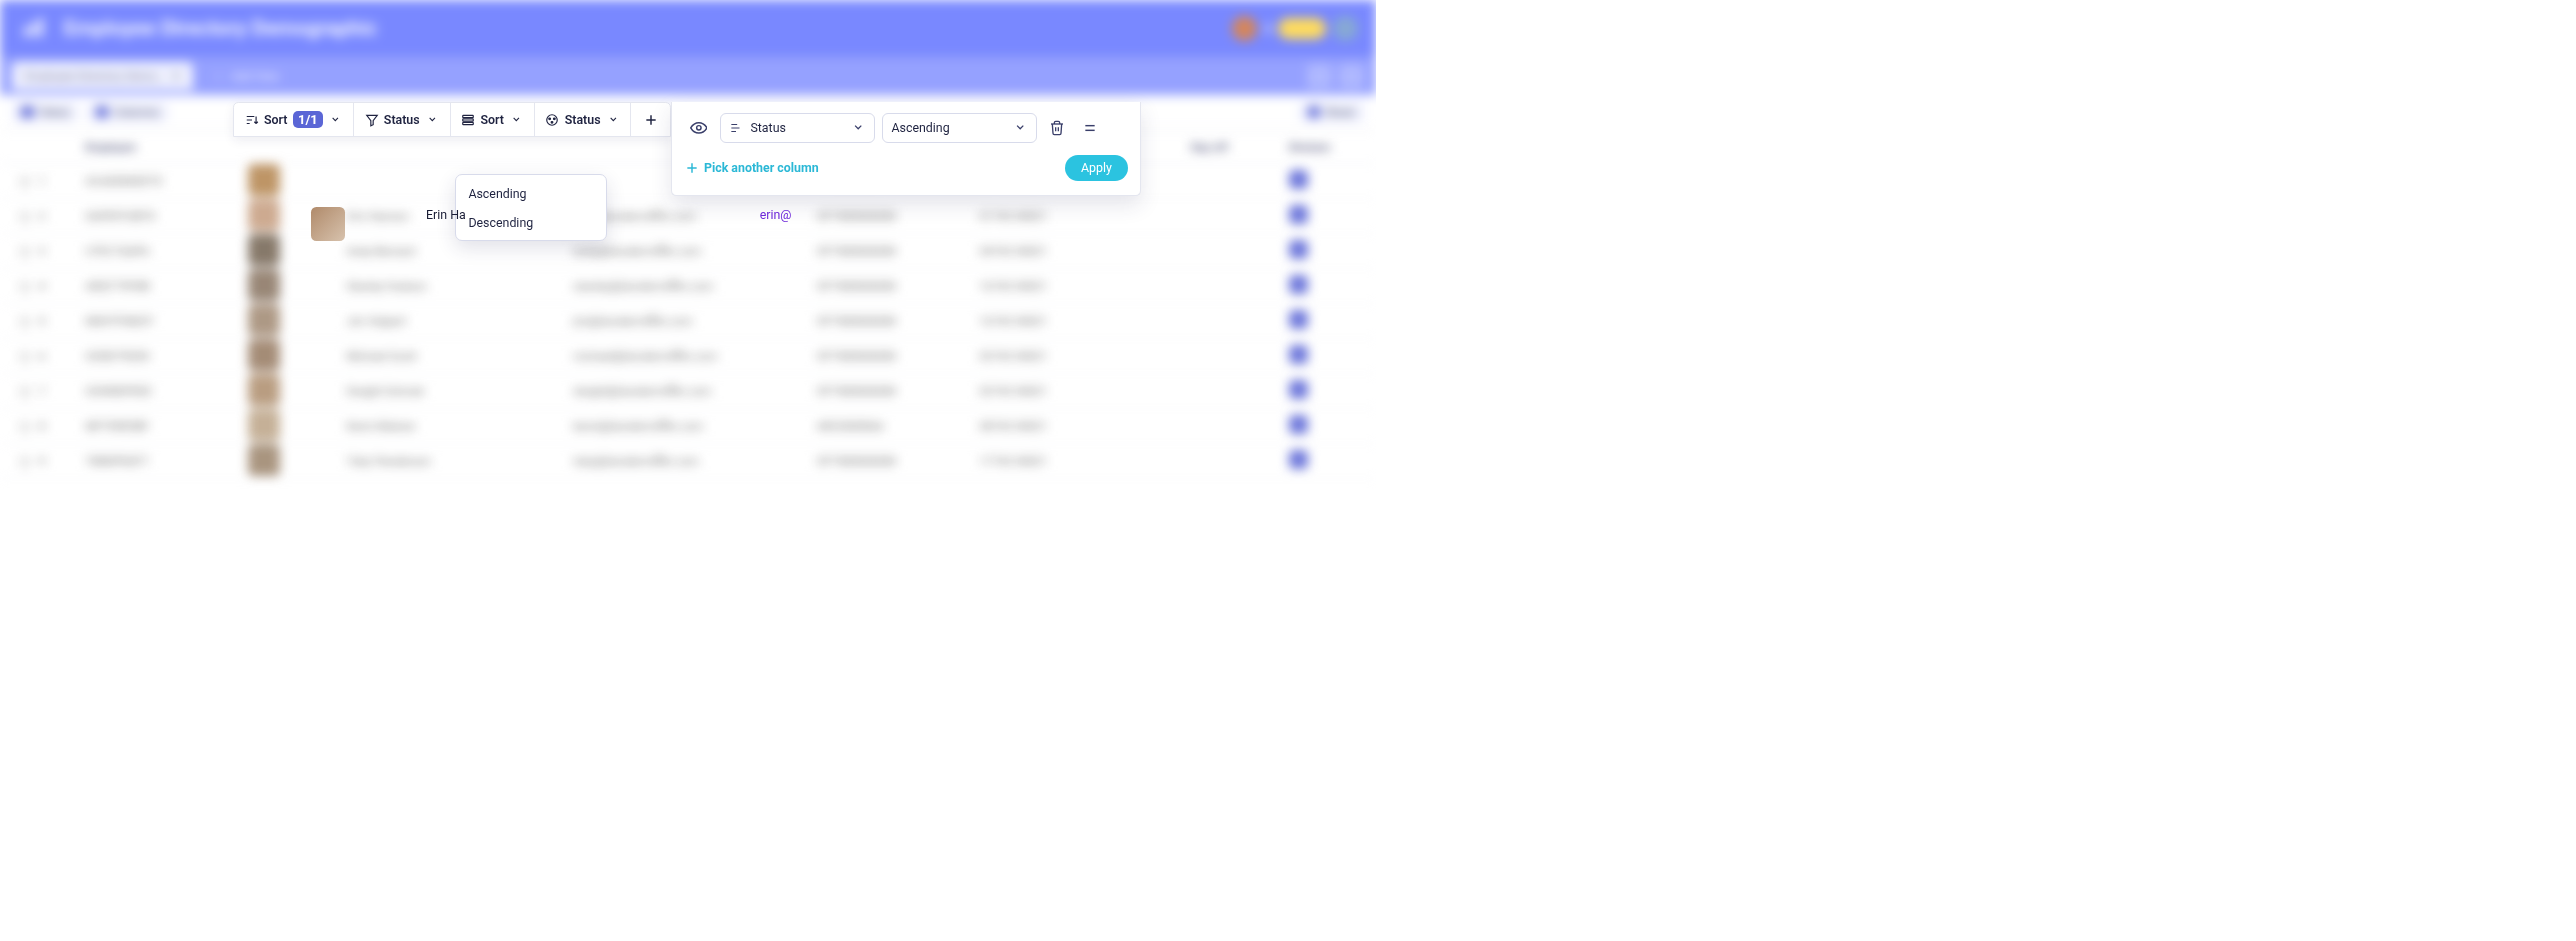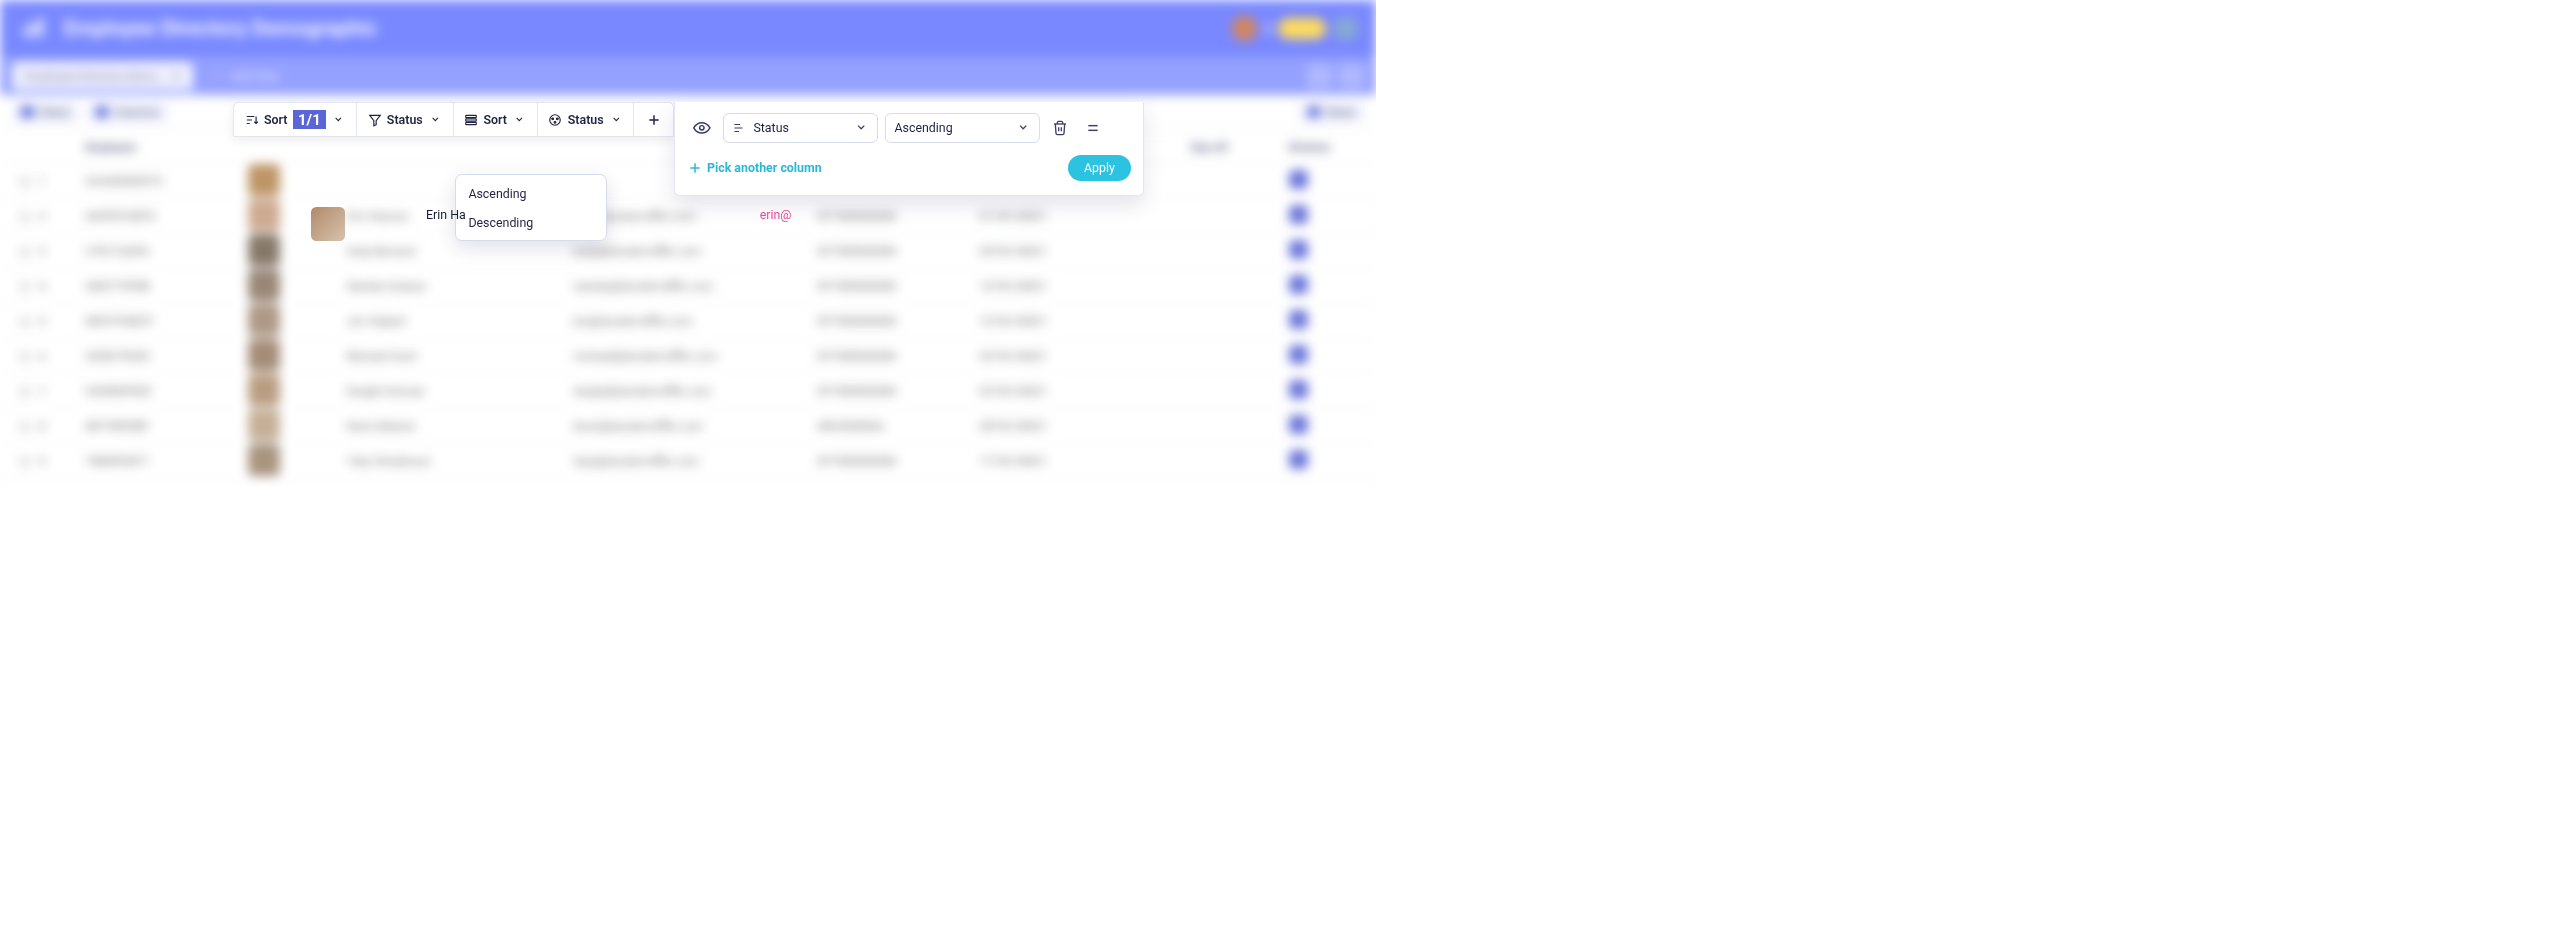--- a/index.html
+++ b/index.html
@@ -41,42 +41,42 @@
 .data-row { height: 35px; display:flex; align-items:center; padding: 0 12.4px; color:#555; font-size:11.5px; border-bottom:0.9px solid #f2f3f8; }
 .photo-thumb { width:32px; height:32px; border-radius:5.3px; display:inline-block; }
 .status-dot { width:19.4px; height:19.4px; border-radius:5.3px; background:#5b66d6; display:inline-block; }
 
 
 .overlay { position: absolute; top: 102px; left: 233px; display:flex; flex-direction:row; }
 
 .toolbar-crisp { display:flex; background:#fff; border:0.9px solid #e4e6ef; border-radius:5.3px 5.3px 0 0; height: 35px; align-items:stretch; box-shadow: 0 3.5px 10.6px rgba(40,44,90,.08); }
 .tbtn { display:flex; align-items:center; gap:5.3px; padding: 0 10.6px; border-right:0.9px solid #e4e6ef; color:#1f2340; font-size:12.4px; font-weight:600; cursor:pointer; }
 .tbtn.last { border-right:none; }
-.badge { background:#5b66d6; color:#fff; font-size:15px; font-weight:700; padding:0.9px 5.3px; border-radius:0; }
+.badge { background:#5b66d6; color:#fff; font-size:13px; font-weight:700; padding:0.9px 5.3px; border-radius:5px; }
 .icon { width:14px; height:14px; display:inline-flex; align-items:center; justify-content:center; }
 
 .panel { background:#fff; border:0.9px solid #e4e6ef; border-top:none; border-radius:0 0 5.3px 5.3px; padding:10.6px 12.4px 14px; box-shadow: 0 8.8px 21px rgba(40,44,90,.12); width: 470px; }
 .row1 { display:flex; align-items:center; gap:7px; }
 .eye-btn { width:28px; height:28px; display:flex; align-items:center; justify-content:center; color:#3a3f6a; }
 .select { flex:0 0 155px; height:30px; border:0.9px solid #d8dbeb; border-radius:6px; display:flex; align-items:center; padding:0 8.8px; gap:7px; color:#1f2340; font-size:12.4px; cursor:pointer; }
 .select .chev { margin-left:auto; }
 .select2 { flex:0 0 155px; }
 .trash-btn, .drag-btn { width:26.5px; height:28px; display:flex; align-items:center; justify-content:center; color:#3a3f6a; cursor:pointer; }
 .row2 { display:flex; align-items:center; justify-content:space-between; margin-top:12.4px; }
 .pick-link { display:flex; align-items:center; gap:5.3px; color:#2bb8d6; font-size:12.4px; font-weight:700; cursor:pointer; }
 .apply-btn { background:#2bc3e0; color:#fff; border:none; border-radius:16px; padding:5.3px 16px; font-size:12.4px; font-weight:400; cursor:pointer; }
 
 .dropdown { position:absolute; top: 72px; left: 222px; width:152px; background:#fff; border:0.9px solid #d8dbeb; border-radius:7px; box-shadow: 0 7px 19.4px rgba(40,44,90,.14); padding:3.5px 0; }
 .dropdown .opt { padding:7px 12.4px; font-size:12.4px; color:#1f2340; cursor:pointer; }
 
 
 .visible-row { position:absolute; top: 207px; left: 311px; display:flex; gap: 81px; font-size:12.4px; color:#1a1d36; }
 .visible-row .vthumb { width:34px; height:34px; border-radius:5.3px; background: linear-gradient(135deg,#b08a6a,#d7c2ad); display:inline-block; }
 .visible-row .vname { font-weight:400; }
-.visible-row .vemail { color:#ec4899; }
+.visible-row .vemail { color:#6d28d9; }
 
 svg { display:block; }
 </style>
 </head>
 <body>
 
 <div class="bg-container">
   <div class="topbar">
     <div class="logo-box">
       <svg width="25" height="25" viewBox="0 0 24 24" fill="#fff">

